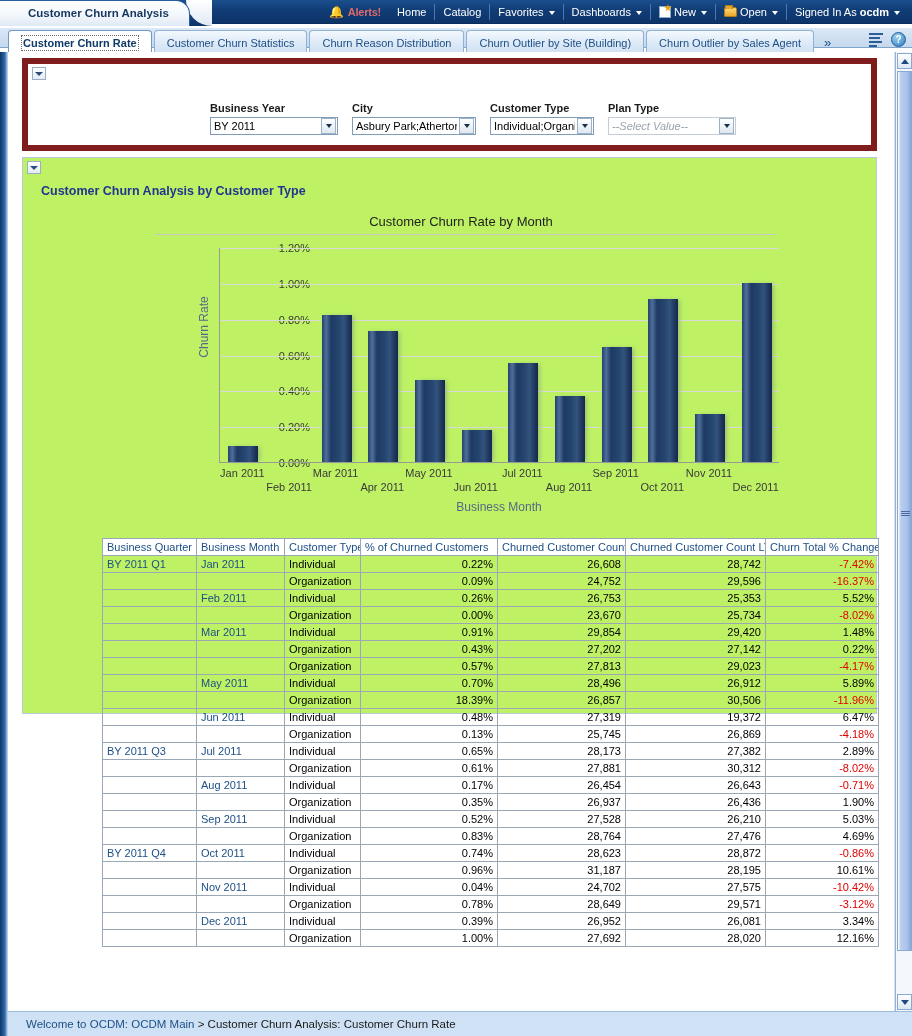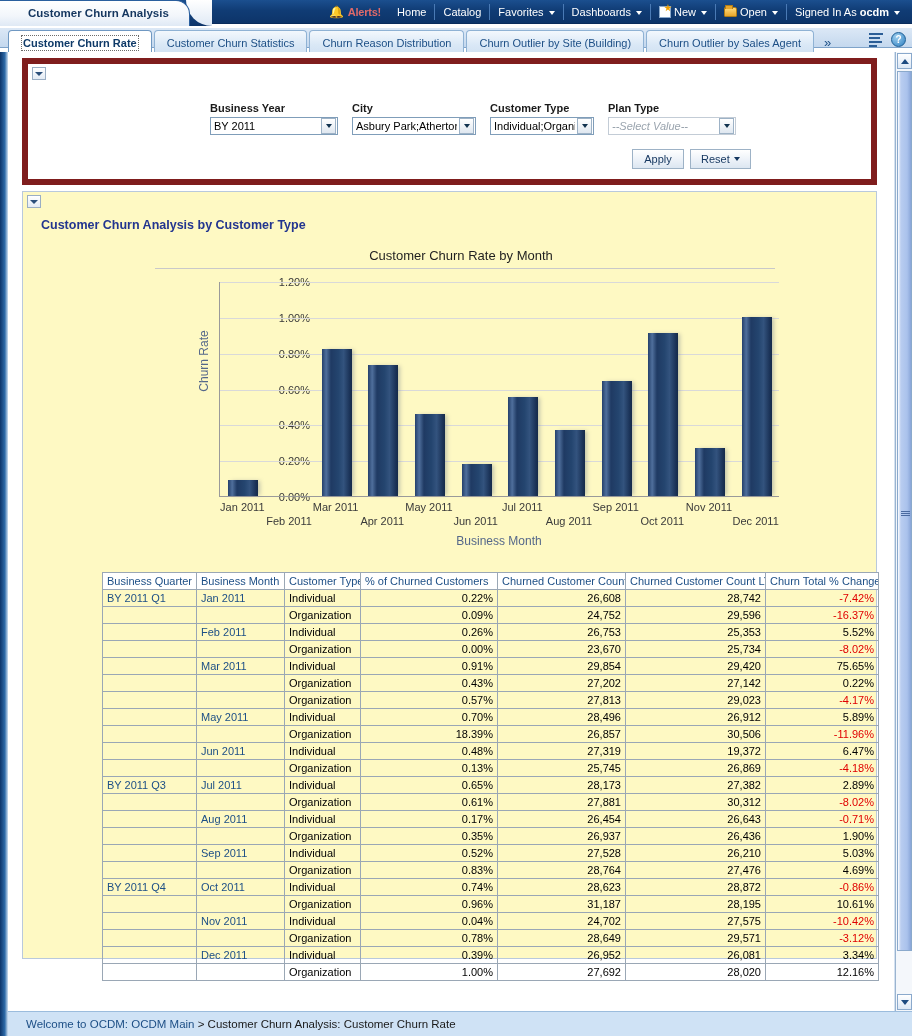--- a/index.html
+++ b/index.html
@@ -201,21 +201,21 @@
     height: 20px; min-width: 52px; padding: 0 10px; font-size: 11px; color: #14365f;
     background: linear-gradient(to bottom,#ffffff 0%, #eef3f9 50%, #dce6f1 100%);
     border: 1px solid #9db2c6; display:flex; align-items:center; justify-content:center; gap:4px;
   }
   .btn .chev {
     width:0;height:0;border-left:3.5px solid transparent;border-right:3.5px solid transparent;
     border-top:4px solid #14365f;
   }
 
   
-  .report-sec { margin: 6px 8px 0 14px; border: 1px solid #b9c9dc; background:#fef9c3; height: 768px;}
+  .report-sec { margin: 6px 8px 0 14px; border: 1px solid #b9c9dc; background:#bef264; height: 557px;}
   .report-title {
     color: #22358f; font-weight: bold; font-size: 12.5px;
     margin: 10px 0 0 18px;
   }
 
   
   .chart-wrap { position: relative; margin-top: 14px; height: 310px; }
   .chart-titlebox { position:absolute; left: 128px; top: 2px; width: 620px; text-align:center; font-size:13px; color:#1f1f1f;}
   .chart-rule { position:absolute; left: 132px; top: 22px; width: 620px; height:1px; background:#c9c9c9; }
   .plot {
@@ -403,29 +403,20 @@
           <div class="pf-select w-pt" style="border-color:#c3ccd6;">
             <span class="val placeholder">--Select Value--</span>
             <span class="ddbtn">
                 <span class="chev"></span>
               </span>
           </div>
         </div>
 
       </div>
 
-      <div class="prompt-buttons">
-        <div class="btn">
-          <span>Apply</span>
-        </div>
-        <div class="btn">
-          <span>Reset</span>
-          <span class="chev"></span>
-        </div>
-      </div>
     </div>
   </div>
 
   <div class="report-sec">
     <div class="sec-handle">
         <span class="chev"></span>
       </div>
     <div class="report-title">Customer Churn Analysis by Customer Type</div>
 
     <div class="chart-wrap">
@@ -536,21 +527,21 @@
               <td class="num">25,734</td>
               <td class="neg">-8.02%</td>
             </tr>
             <tr>
               <td class="dimq"></td>
               <td class="dimm">Mar 2011</td>
               <td class="type">Individual</td>
               <td class="num">0.91%</td>
               <td class="num">29,854</td>
               <td class="num">29,420</td>
-              <td class="num">75.65%</td>
+              <td class="num">1.48%</td>
             </tr>
             <tr>
               <td class="dimq"></td>
               <td class="dimm"></td>
               <td class="type">Organization</td>
               <td class="num">0.43%</td>
               <td class="num">27,202</td>
               <td class="num">27,142</td>
               <td class="num">0.22%</td>
             </tr>

